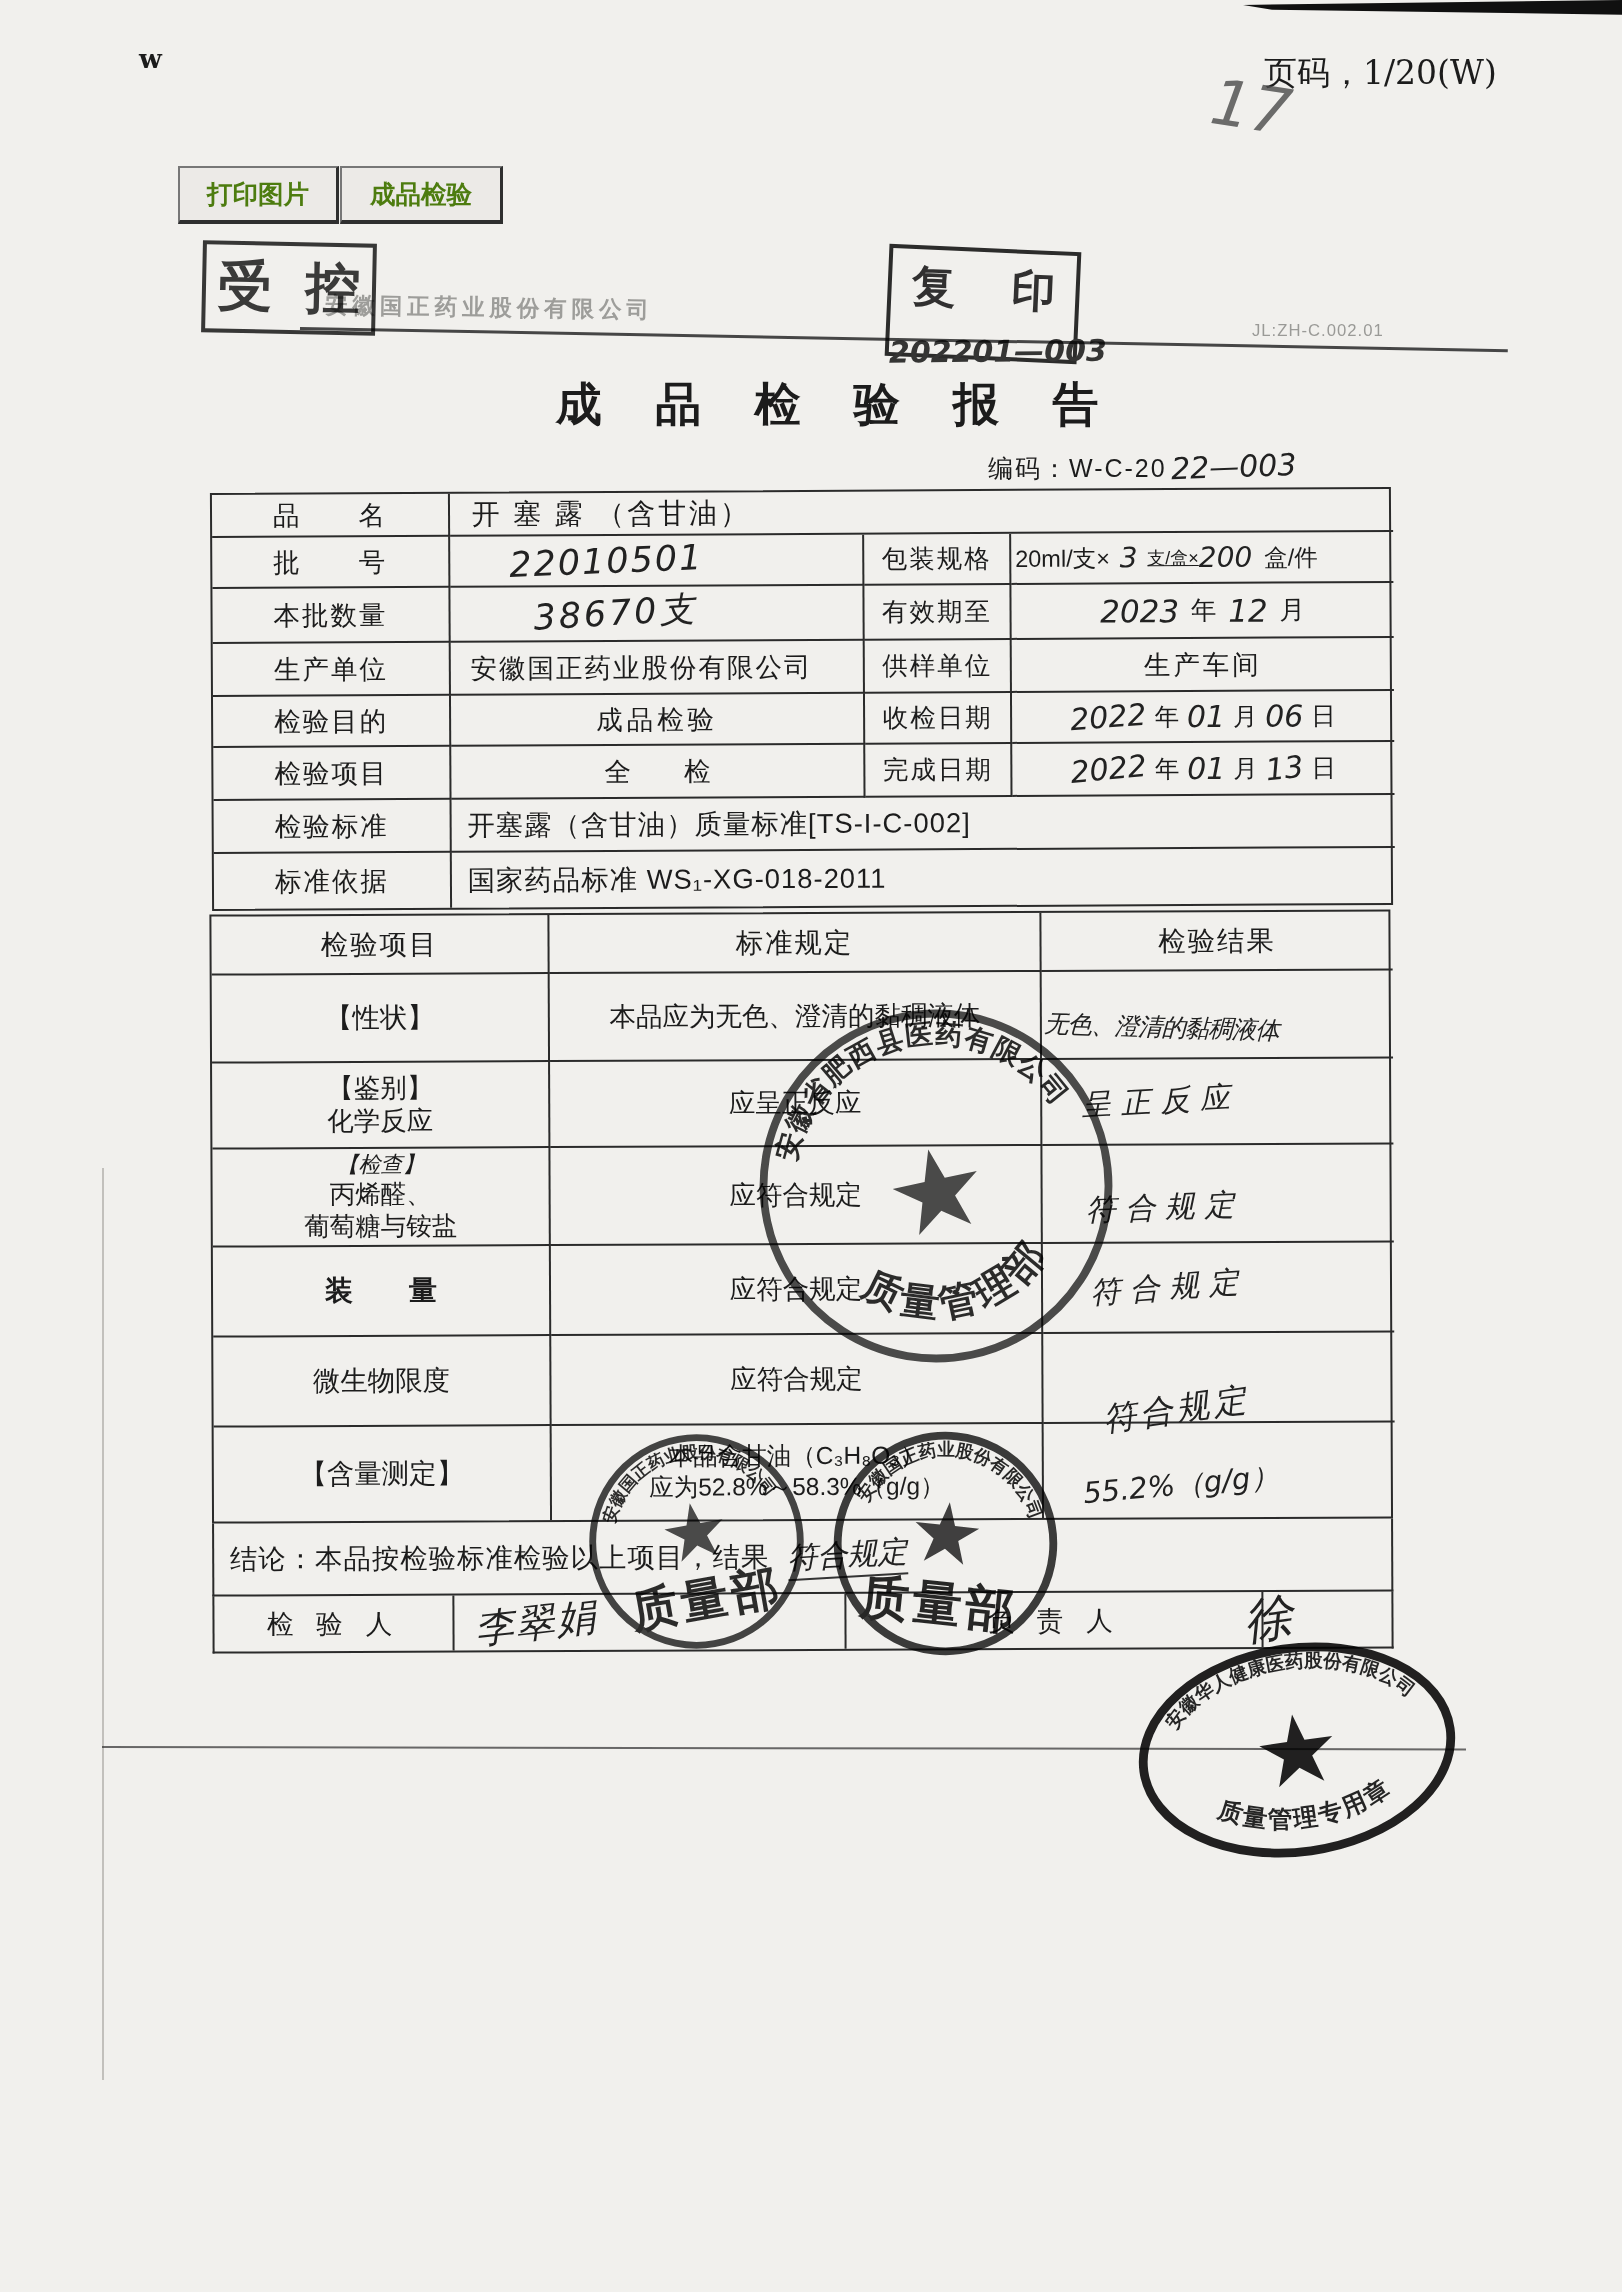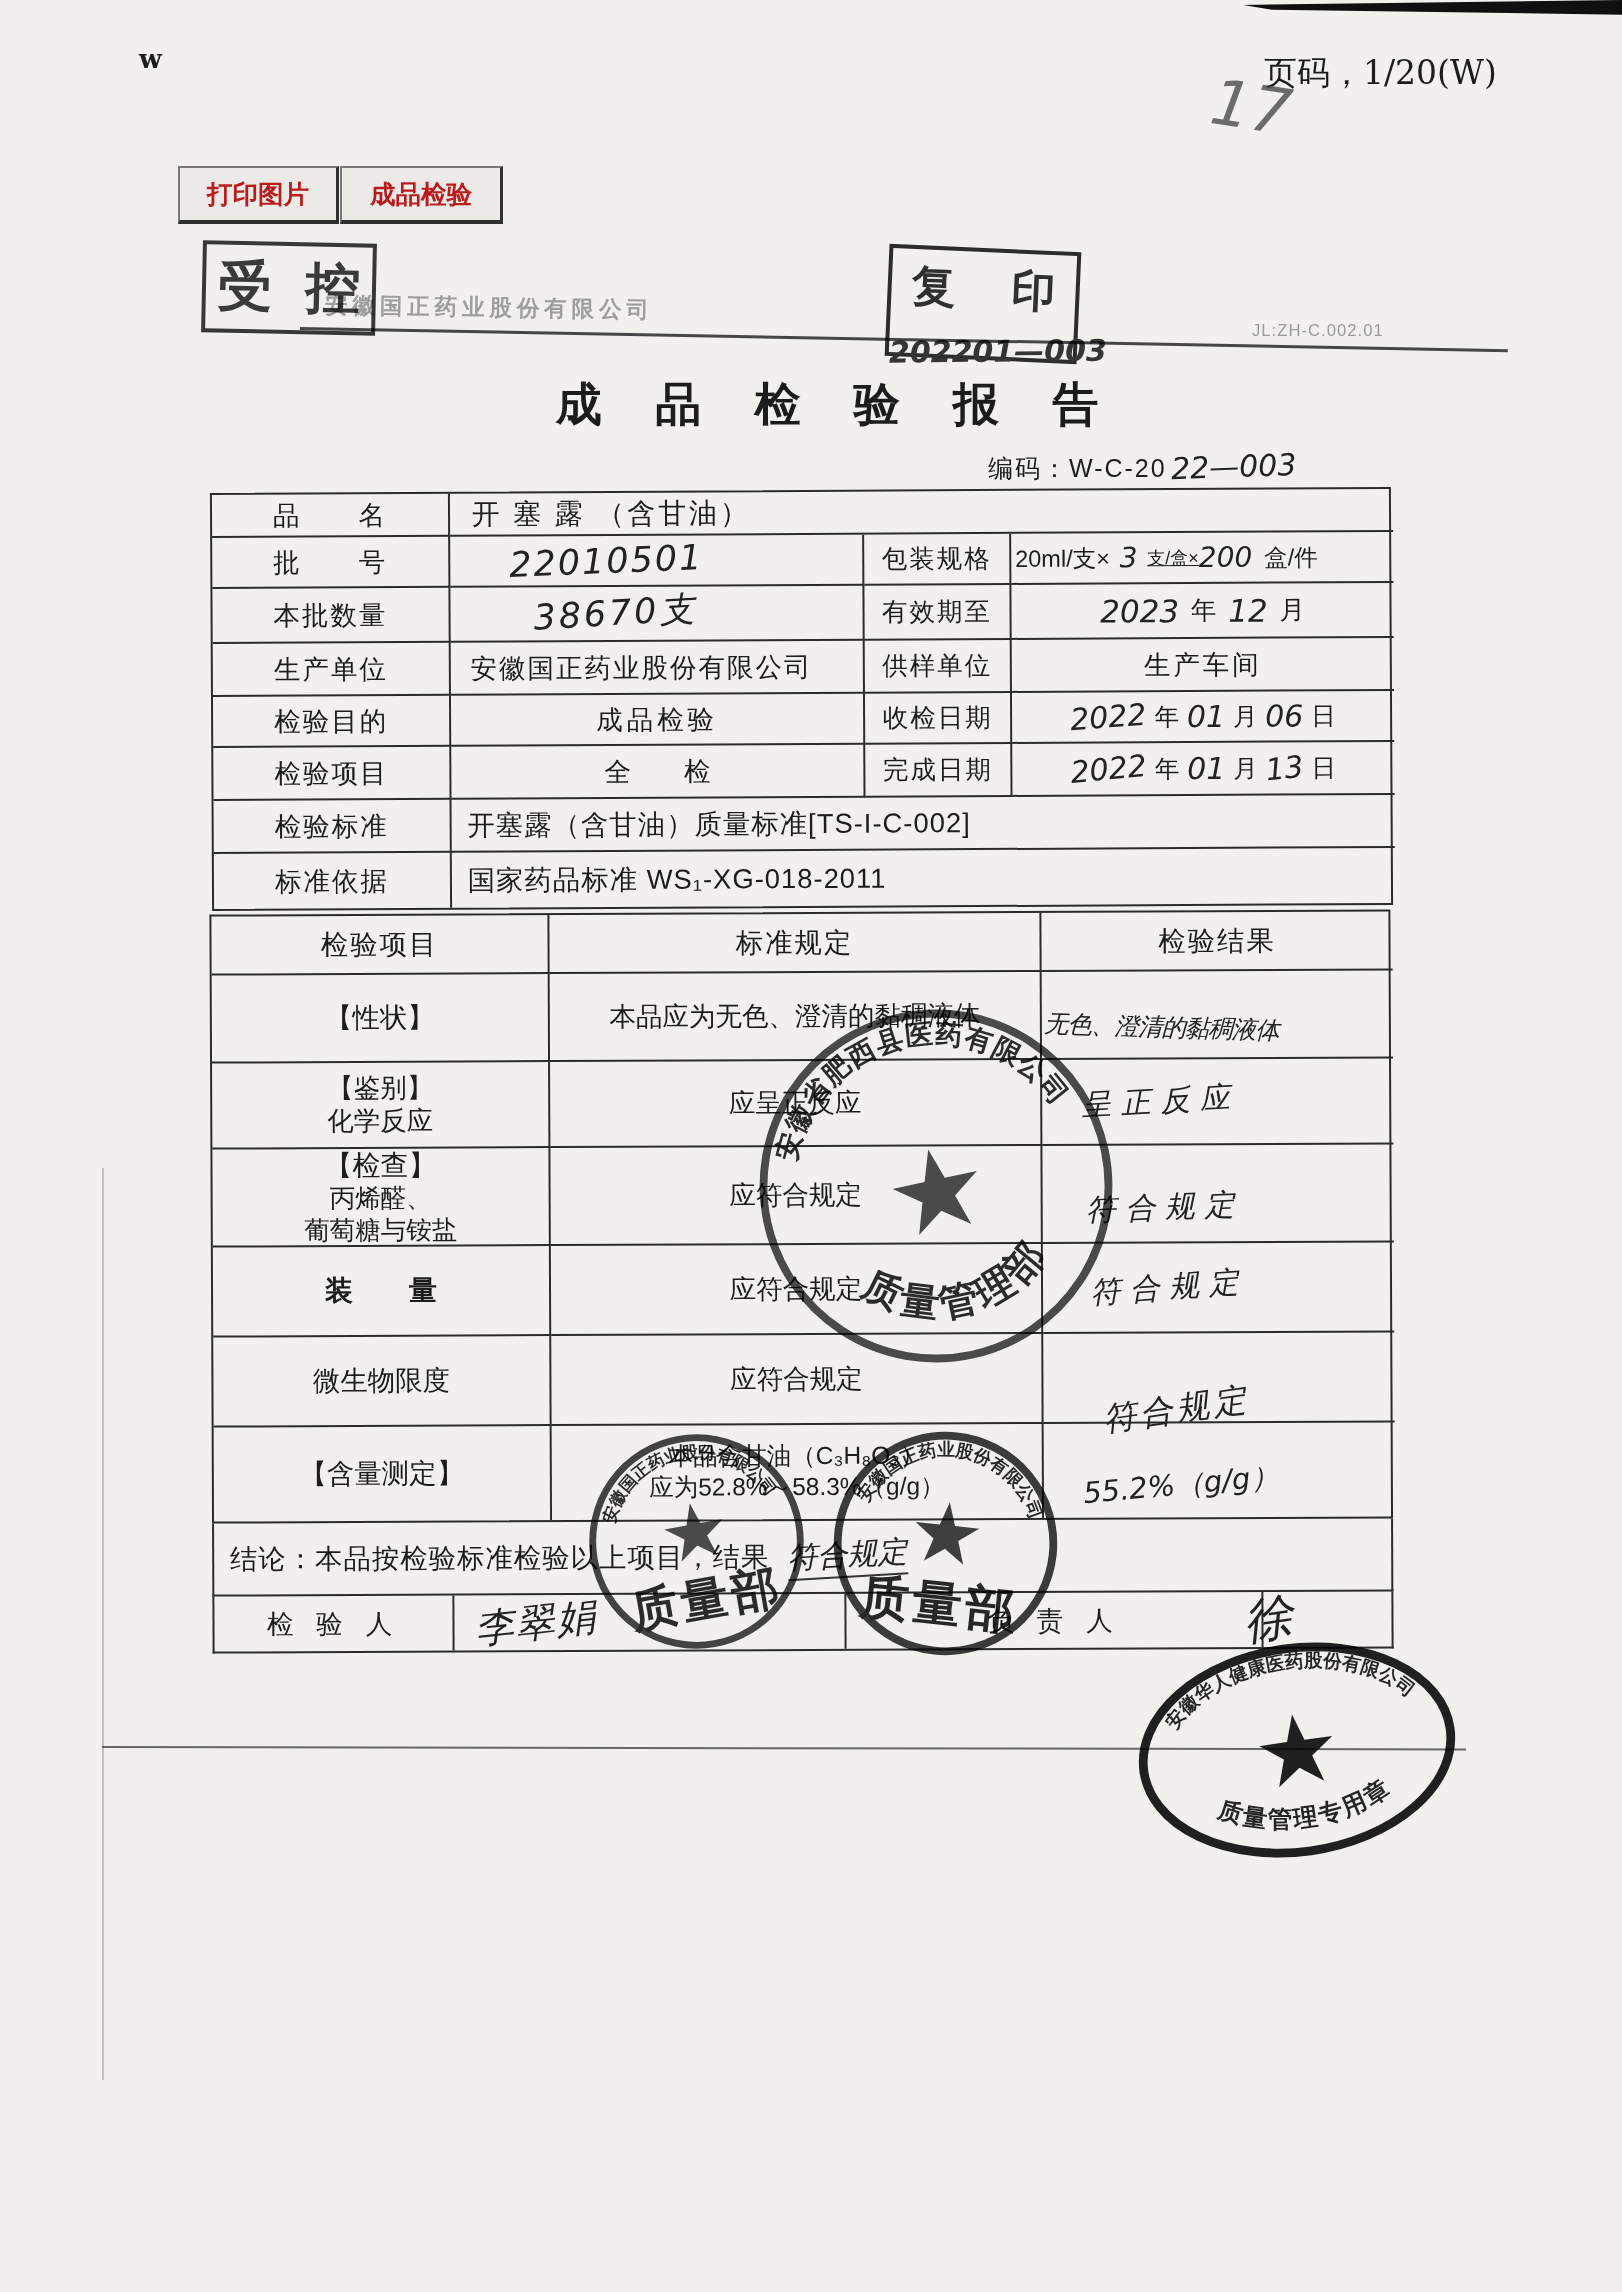--- a/index.html
+++ b/index.html
@@ -1,21 +1,21 @@
 <!DOCTYPE html>
 <html><head>
 <meta charset="utf-8">
 <style>
   html,body{margin:0;padding:0;}
   body{width:1622px;height:2293px;background:#f1f0ed;font-family:"Liberation Sans",sans-serif;color:#1c1c1c;position:relative;overflow:hidden;}
   .abs{position:absolute;}
   .serif{font-family:"DejaVu Serif",serif;}
   .hand{font-family:"DejaVu Sans",sans-serif;font-style:italic;color:#222;}
   .btn{background:#eceae7;border:2px solid #777;border-right:3.9px solid #2f2f2f;border-bottom:4.9px solid #2f2f2f;
-       display:flex;align-items:center;justify-content:center;font-size:25.5px;font-weight:600;color:#b91c1c;cursor:pointer;}
+       display:flex;align-items:center;justify-content:center;font-size:25.5px;font-weight:600;color:#4d7c0f;cursor:pointer;}
   .grid{display:grid;box-sizing:border-box;border:2.9px solid #2b2b2b;background:transparent;}
   .cell{box-sizing:border-box;display:flex;align-items:center;overflow:visible;}
   .br{border-right:2px solid #2b2b2b;} .bb{border-bottom:2px solid #2b2b2b;}
   .ctr{justify-content:center;text-align:center;}
   .col{flex-direction:column;justify-content:center;line-height:1.25;}
   .lbl{font-size:26.5px;justify-content:center;letter-spacing:2px;}
   .val{font-size:26.5px;}
   .stamp{mix-blend-mode:multiply;pointer-events:none;}
   .stampbox{box-sizing:border-box;border:4.9px solid #171717;}
   svg text{fill:#161616;}
@@ -138,21 +138,21 @@
     <div class="cell col ctr br bb" style="font-size:26.5px;">
       <div>【鉴别】</div>
       <div>化学反应</div>
     </div>
     <div class="cell ctr br bb" style="font-size:26.5px;">应呈正反应</div>
     <div class="cell bb">
         <span class="hand" style="font-size:30px;margin-left:39px;transform:rotate(-3deg);white-space:nowrap;">呈 正 反 应</span>
       </div>
 
     <div class="cell col ctr br bb" style="font-size:25.5px;">
-      <div style="font-size:28px;">【检查】</div>
+      <div style="font-size:22px;font-style:italic;">【检查】</div>
       <div>丙烯醛、</div>
       <div>葡萄糖与铵盐</div>
     </div>
     <div class="cell ctr br bb" style="font-size:26.5px;">应符合规定</div>
     <div class="cell bb">
         <span class="hand" style="font-size:30px;margin-left:43px;margin-top:29px;transform:rotate(-2deg);white-space:nowrap;">符 合 规 定</span>
       </div>
 
     <div class="cell ctr br bb" style="font-size:28px;font-weight:bold;">装　　量</div>
     <div class="cell ctr br bb" style="font-size:26.5px;">应符合规定</div>

